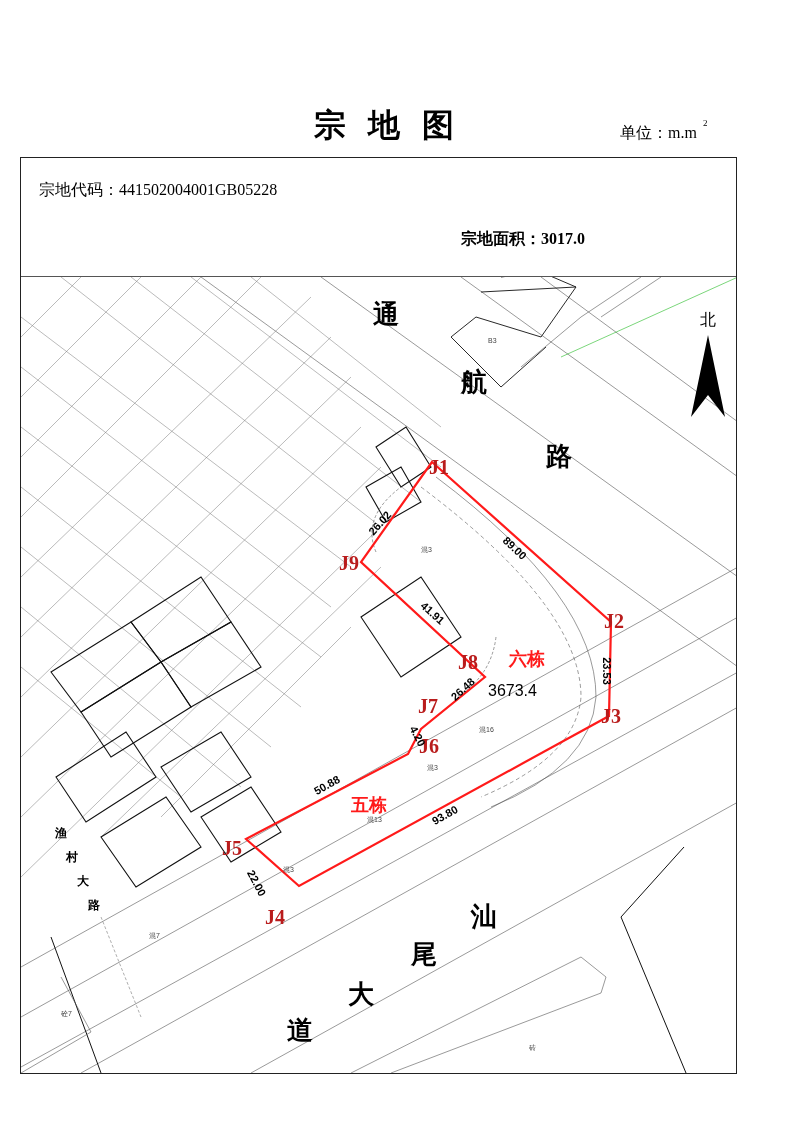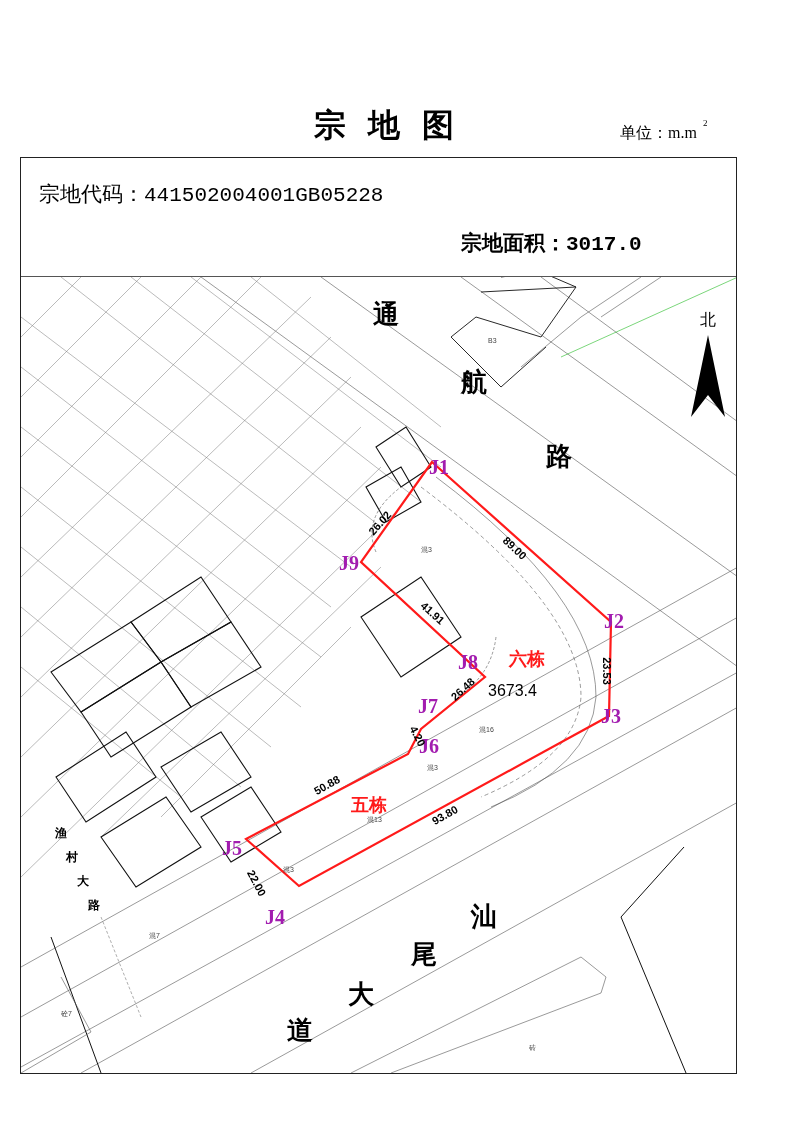--- a/index.html
+++ b/index.html
@@ -7,28 +7,28 @@
          font-family:"DejaVu Serif", "Liberation Serif", serif; color:#000; }
   .title { position:absolute; left:314px; top:104px; font-size:32px; font-weight:bold;
            letter-spacing:22px; font-family:"DejaVu Sans", sans-serif; }
   .unit { position:absolute; left:620px; top:123px; font-size:16px;
           font-family:Liberation Serif, serif; }
   .unit sup { font-size:9px; position:relative; top:-6px; margin-left:6px; }
   .frame { position:absolute; left:20px; top:157px; width:717px; height:917px;
            border:1.5px solid #222; box-sizing:border-box; }
   .info { position:absolute; left:0; top:0; width:100%; height:119px;
           border-bottom:1.5px solid #555; box-sizing:border-box; }
-  .info .cell { position:absolute; font-size:21px; white-space:nowrap;
-                font-family:Liberation Mono, monospace; }
+  .info .cell { position:absolute; font-size:16px; white-space:nowrap;
+                font-family:Liberation Serif, serif; }
   .info .bold { font-weight:bold; }
   .map { position:absolute; left:0; top:119px; width:100%; height:796px; overflow:hidden; }
   .map svg { position:absolute; left:0; top:0; }
   .lbl { position:absolute; white-space:nowrap; }
   .street { font-size:26px; font-family:"DejaVu Sans", sans-serif; font-weight:bold; }
-  .jlabel { color:#a21caf; font-size:20px; font-weight:bold; font-family:"Liberation Serif", serif; }
+  .jlabel { color:#b91c1c; font-size:20px; font-weight:bold; font-family:"Liberation Serif", serif; }
   .bld-name { color:#ff1a1a; font-size:18px; font-weight:bold; font-family:"DejaVu Sans", sans-serif; }
   .dim { font-size:11px; font-weight:bold; font-family:"Liberation Sans", sans-serif; }
   .area { font-size:16px; font-family:"Liberation Sans", sans-serif; }
   .north { font-size:16px; font-family:"DejaVu Sans", sans-serif; }
   .tiny { font-size:7px; color:#444; font-family:"Liberation Sans", sans-serif; }
 </style>
 </head>
 <body>
 
 <div class="title">宗地图</div>

